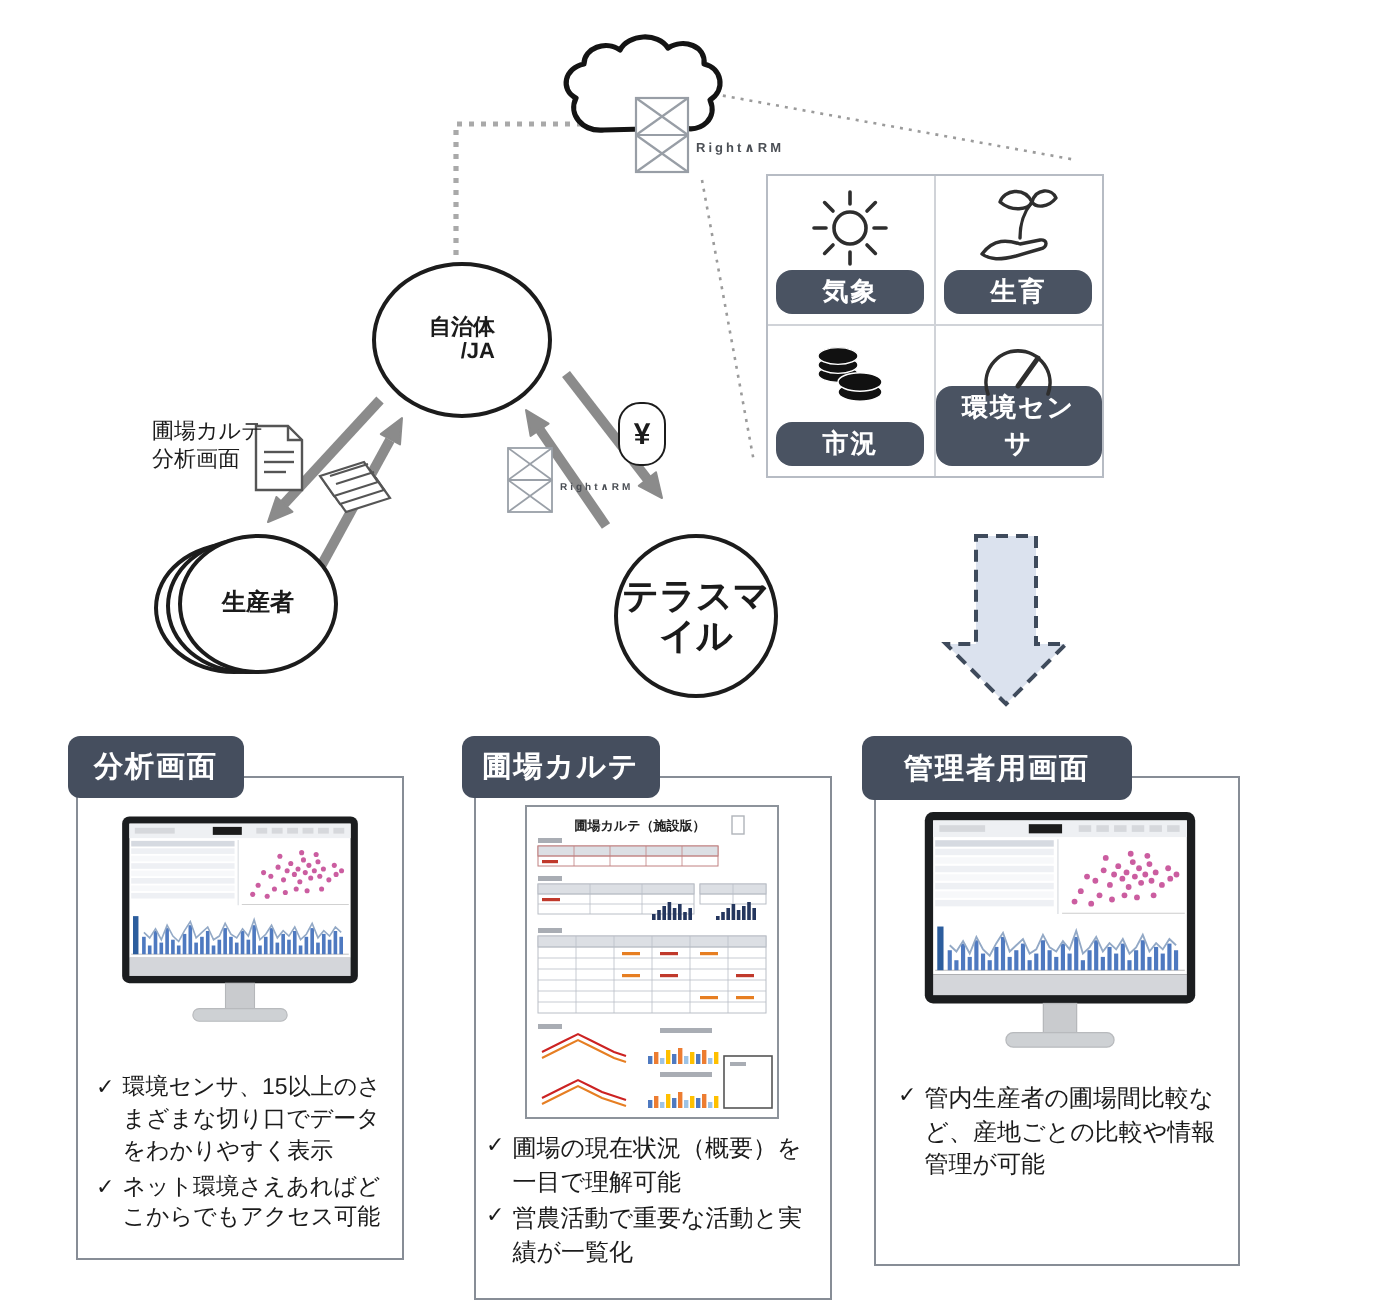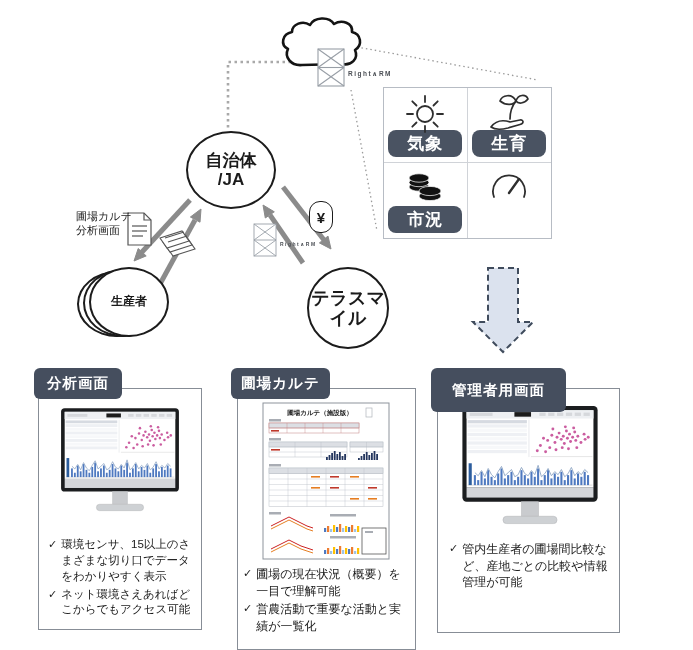--- a/index.html
+++ b/index.html
@@ -20,21 +20,21 @@
             font-size:15px;font-weight:bold;}
   
   .panel{position:absolute;left:383px;top:87px;width:167px;height:150px;background:#fff;
          border:1px solid #b7bcc4;display:grid;grid-template-columns:1fr 1fr;grid-template-rows:1fr 1fr;}
   .cell{position:relative;display:flex;flex-direction:column;align-items:center;justify-content:flex-end;
         padding-bottom:5px;}
   .cell.br{border-right:1px solid #d0d3d8;}
   .cell.bb{border-bottom:1px solid #d0d3d8;}
   .cell svg{position:absolute;top:4px;left:50%;transform:translateX(-50%);}
   .badge{min-width:58px;padding:2px 8px;background:#4a5362;color:#fff;border-radius:8px;
-         font-size:17px;font-weight:bold;text-align:center;letter-spacing:1px;}
+         font-size:13px;font-weight:bold;text-align:center;letter-spacing:1px;}
   
   .secbox{position:absolute;background:#fff;border:1px solid #878d96;}
   .chip{position:absolute;background:#454e5e;color:#fff;border-radius:6px;display:flex;
         align-items:center;justify-content:center;font-size:14.5px;font-weight:bold;
         letter-spacing:1px;z-index:4;}
   .list{position:absolute;font-size:11.5px;line-height:1.38;z-index:3;}
   .li{display:flex;margin-bottom:2px;}
   .chk{flex:0 0 auto;margin-right:4px;font-size:11px;}
   .thumb{position:absolute;z-index:2;}
 </style>
@@ -100,21 +100,21 @@
       <line x1="254" y1="240" x2="276" y2="256"></line>
       <line x1="276" y1="240" x2="254" y2="256"></line>
     </g>
 
     <polygon points="488,268 518,268 518,322 533,322 503,352 473,322 488,322" fill="#dbe2ee" stroke="#3f4b5c" stroke-width="2" stroke-dasharray="6 4"></polygon>
   </svg>
 
   <div class="brand" style="left:348px;top:70px;font-size:6.5px;">Right∧RM</div>
   <div class="brand" style="left:280px;top:241px;font-size:5px;">Right∧RM</div>
 
-  <div class="circle pre" style="left:186px;top:131px;width:86px;height:74px;font-size:17px;">自治体
+  <div class="circle pre" style="left:186px;top:131px;width:86px;height:74px;font-size:11px;text-align:right;">自治体
 /JA</div>
   <div class="stackring" style="left:77px;top:271px;width:76px;height:62px;"></div>
   <div class="stackring" style="left:83px;top:269px;width:76px;height:64px;"></div>
   <div class="circle" style="left:89px;top:267px;width:76px;height:66px;font-size:12px;">生産者</div>
   <div class="circle pre" style="left:307px;top:267px;width:78px;height:78px;font-size:18px;">テラスマ
 イル</div>
 
   <div class="flowlabel pre" style="left:76px;top:210px;">圃場カルテ
 分析画面</div>
   <div class="yen-pill" style="left:309px;top:201px;">¥</div>
@@ -159,20 +159,21 @@
       </svg>
       <div class="badge">市況</div>
     </div>
     <div class="cell">
       <svg width="46" height="44" viewBox="0 0 46 44">
         <g fill="none" stroke="#2e2e2e" stroke-width="1.8" stroke-linecap="round">
           <path d="M8,30 A16,16 0 1 1 38,30"></path>
           <line x1="23" y1="26" x2="33" y2="12" stroke-width="2.4"></line>
         </g>
       </svg>
+      <div class="badge">環境センサ</div>
     </div>
   </div>
 
   <div class="secbox" style="left:38px;top:388px;width:162px;height:240px;"></div>
   <div class="chip" style="left:34px;top:368px;width:88px;height:31px;">分析画面</div>
   <svg class="thumb" style="left:52px;top:408px;" width="136" height="111" viewBox="0 0 150 122">
       <use href="#monitor-sym"></use>
     </svg>
   <div class="list" style="left:48px;top:537px;width:148px;">
     <div class="li">
@@ -195,21 +196,21 @@
         <span class="chk">✓</span>
         <span>圃場の現在状況（概要）を一目で理解可能</span>
       </div>
     <div class="li">
         <span class="chk">✓</span>
         <span>営農活動で重要な活動と実績が一覧化</span>
       </div>
   </div>
 
   <div class="secbox" style="left:437px;top:388px;width:181px;height:243px;"></div>
-  <div class="chip" style="left:431px;top:368px;width:135px;height:44px;">管理者用画面</div>
+  <div class="chip" style="left:431px;top:368px;width:135px;height:32px;">管理者用画面</div>
   <svg class="thumb" style="left:452px;top:406px;" width="156" height="127" viewBox="0 0 150 122">
       <use href="#monitor-sym"></use>
     </svg>
   <div class="list" style="left:449px;top:541px;width:162px;font-size:12px;">
     <div class="li">
         <span class="chk">✓</span>
         <span>管内生産者の圃場間比較など、産地ごとの比較や情報管理が可能</span>
       </div>
   </div>
 

